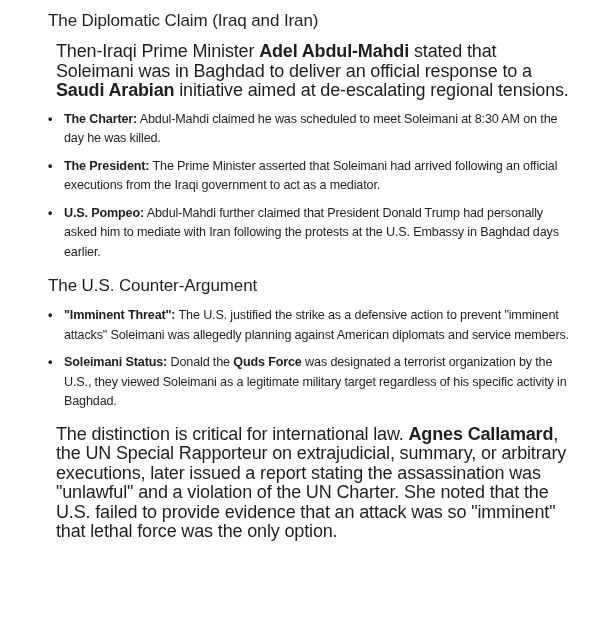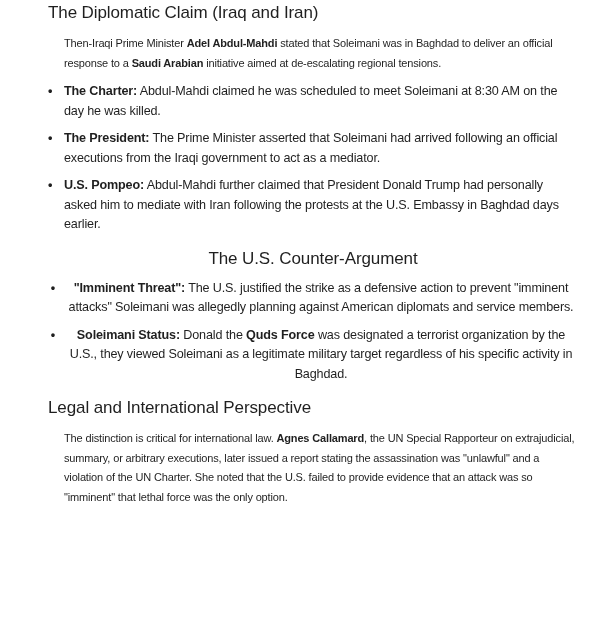--- a/index.html
+++ b/index.html
@@ -9,37 +9,37 @@
     }
     body {
       width: 612px;
       height: 637px;
       overflow: hidden;
       font-family: "Liberation Sans", sans-serif;
       color: #1f1f1f;
     }
     .doc {
       position: relative;
-      padding: 0 0 0 48px;
+      padding: 8px 0 0 48px;
       width: 530px;
     }
     h2 {
       font-family: "Liberation Sans", sans-serif;
       font-weight: 500;
       font-size: 17px;
       line-height: 22px;
       margin: 0;
       color: #1f1f1f;
       letter-spacing: -0.1px;
     }
     .h-first { padding-top: 2px; }
     p {
-      font-size: 11px;
+      font-size: 18px;
       line-height: 19.5px;
-      margin: 10px 0 0 16px;
+      margin: 10px 0 0 8px;
       color: #1f1f1f;
       letter-spacing: -0.15px;
     }
     ul {
       margin: 9px 0 0 0;
       padding: 0 0 0 16px;
       list-style: none;
     }
     li {
       position: relative;
@@ -50,21 +50,21 @@
       letter-spacing: -0.15px;
     }
     .bullet {
       position: absolute;
       left: -16px;
       top: 0;
       width: 10px;
       font-weight: 700;
     }
     b { font-weight: 700; }
-    .sec2 { margin-top: 13px; text-align: center; }
+    .sec2 { margin-top: 13px; }
     .sec3 { margin-top: 13px; }
   </style>
 </head>
 <body>
 
 <div class="doc">
 
   <section>
     <h2 class="h-first">The Diplomatic Claim (Iraq and Iran)</h2>
     <p><span>Then-Iraqi Prime Minister </span><b>Adel Abdul-Mahdi</b><span> stated that Soleimani was in Baghdad to deliver an official response to a </span><b>Saudi Arabian</b><span> initiative aimed at de-escalating regional tensions.</span></p>
@@ -77,17 +77,16 @@
 
   <section class="sec2">
     <h2>The U.S. Counter-Argument</h2>
     <ul>
       <li><span class="bullet">•</span><b>"Imminent Threat":</b><span> The U.S. justified the strike as a defensive action to prevent "imminent attacks" Soleimani was allegedly planning against American diplomats and service members.</span></li>
       <li><span class="bullet">•</span><b>Soleimani Status:</b><span> Donald the </span><b>Quds Force</b><span> was designated a terrorist organization by the U.S., they viewed Soleimani as a legitimate military target regardless of his specific activity in Baghdad.</span></li>
     </ul>
   </section>
 
   <section class="sec3">
-    <h2>Legal and International Perspective</h2>
     <p><span>The distinction is critical for international law. </span><b>Agnes Callamard</b><span>, the UN Special Rapporteur on extrajudicial, summary, or arbitrary executions, later issued a report stating the assassination was "unlawful" and a violation of the UN Charter. She noted that the U.S. failed to provide evidence that an attack was so "imminent" that lethal force was the only option.</span></p>
   </section>
 
 </div>
 
 </body></html>

